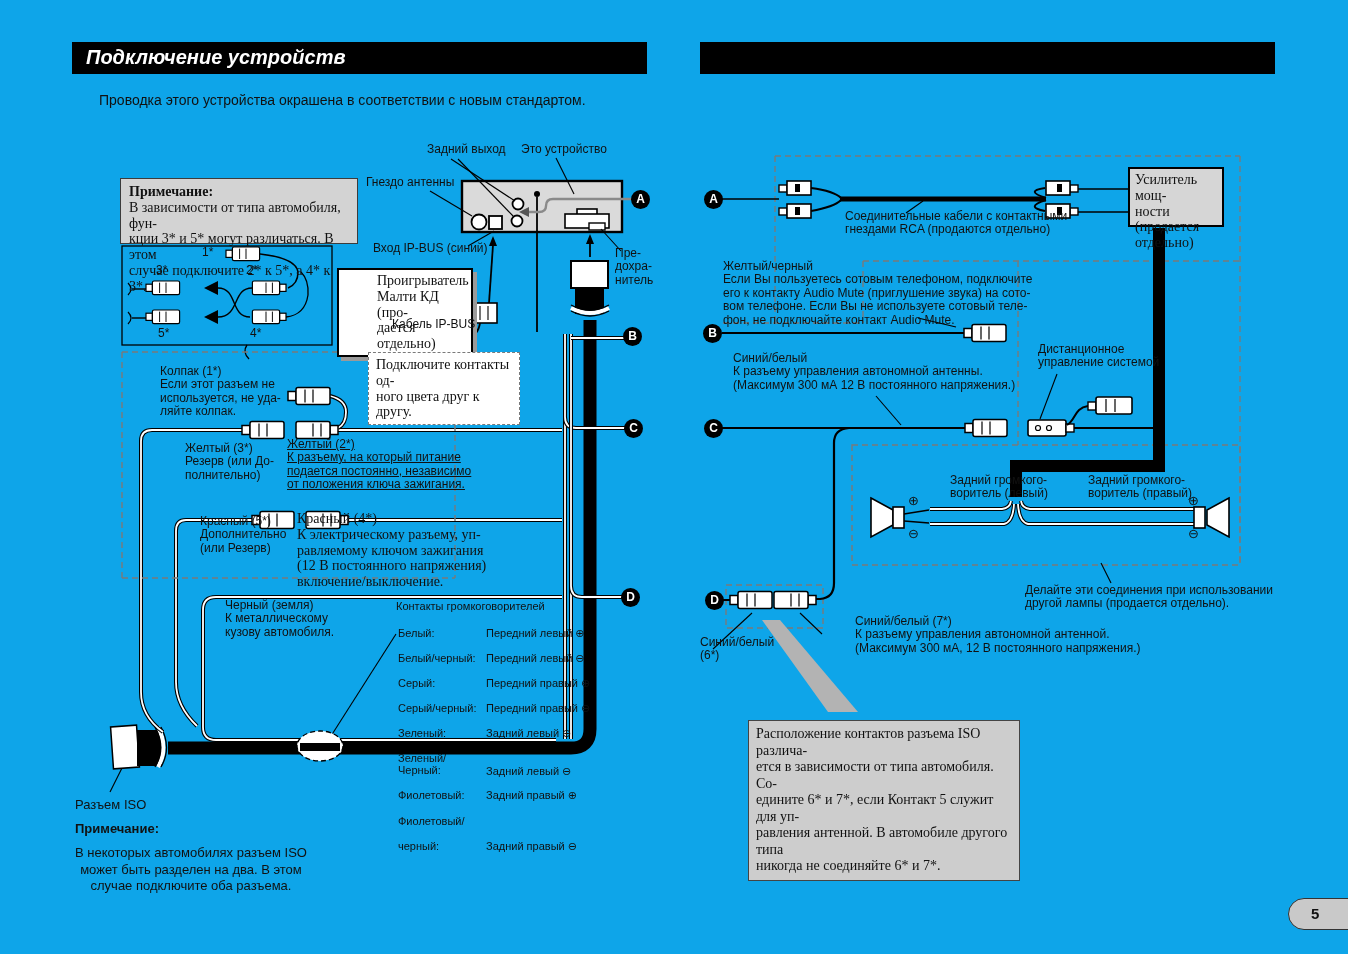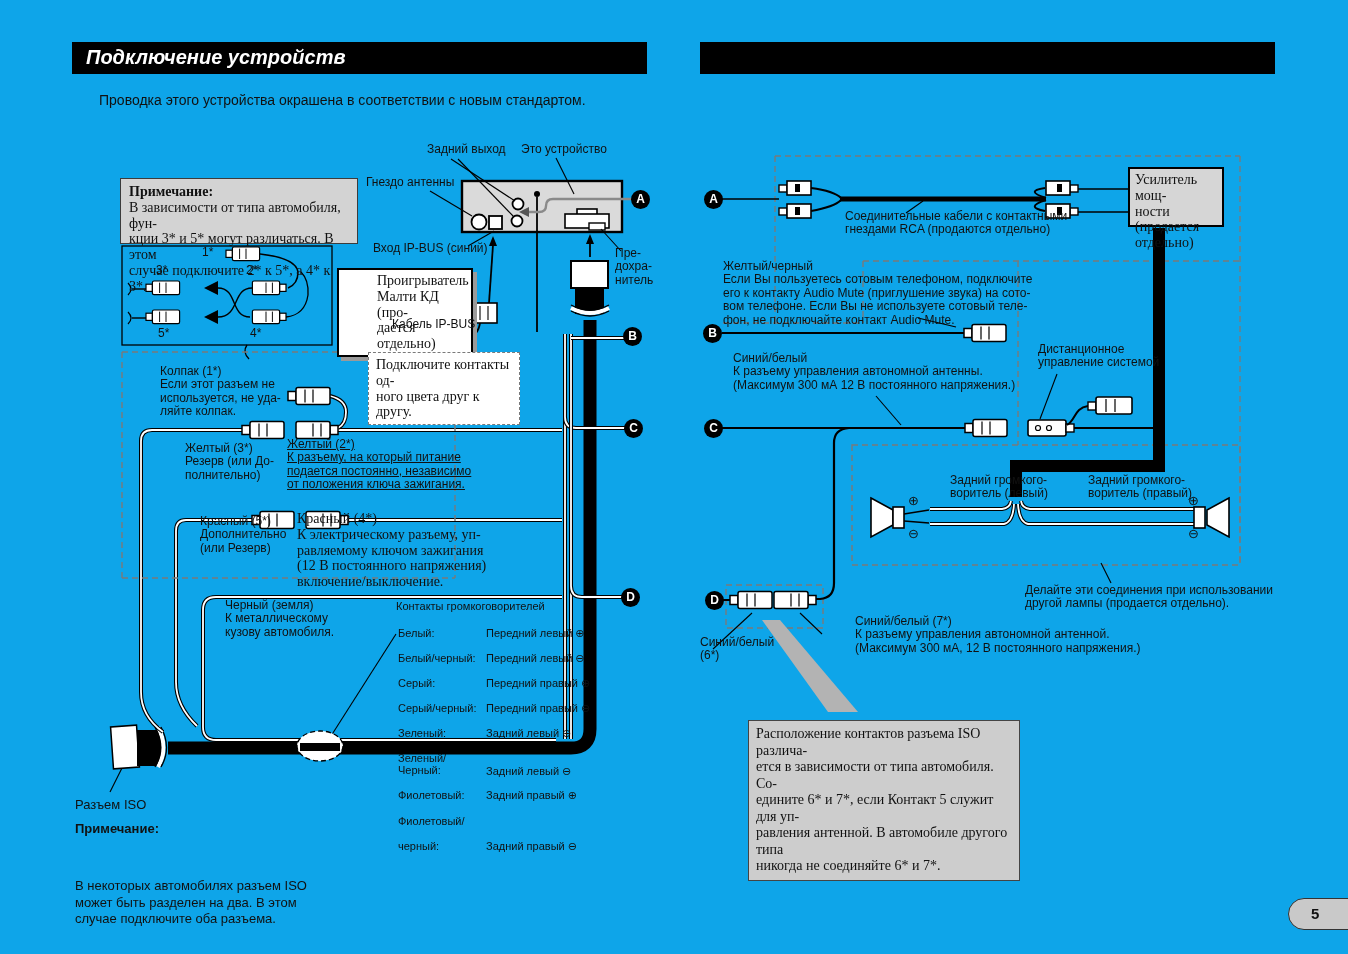--- a/index.html
+++ b/index.html
@@ -324,21 +324,21 @@
     <div class="spkrow"><span class="w">Серый/черный:</span><span>Передний правый ⊖</span></div>
     <div class="spkrow"><span class="w">Зеленый:</span><span>Задний левый ⊕</span></div>
     <div class="spkrow"><span class="w">Зеленый/Черный:</span><span>Задний левый ⊖</span></div>
     <div class="spkrow"><span class="w">Фиолетовый:</span><span>Задний правый ⊕</span></div>
     <div class="spkrow"><span class="w">Фиолетовый/</span><span></span></div>
     <div class="spkrow"><span class="w">черный:</span><span>Задний правый ⊖</span></div>
   </div>
 
   <div class="abs md" style="left:75px;top:797px;">Разъем ISO</div>
   <div class="abs md b" style="left:75px;top:821px;">Примечание:</div>
-  <div class="abs md" style="left:75px;top:878px;">В некоторых автомобилях разъем ISO
+  <div class="abs md" style="left:75px;top:845px;text-align:center;">В некоторых автомобилях разъем ISO
 может быть разделен на два. В этом
 случае подключите оба разъема.</div>
 
   <div class="abs lbl" style="left:845px;top:210px;">Соединительные кабели с контактными
 гнездами RCA (продаются отдельно)</div>
   <div class="abs ampbox sm" style="left:1128px;top:167px;width:82px;height:50px;">Усилитель мощ-
 ности (продается
 отдельно)</div>
   <div class="abs lbl" style="left:723px;top:260px;">Желтый/черный
 Если Вы пользуетесь сотовым телефоном, подключите

